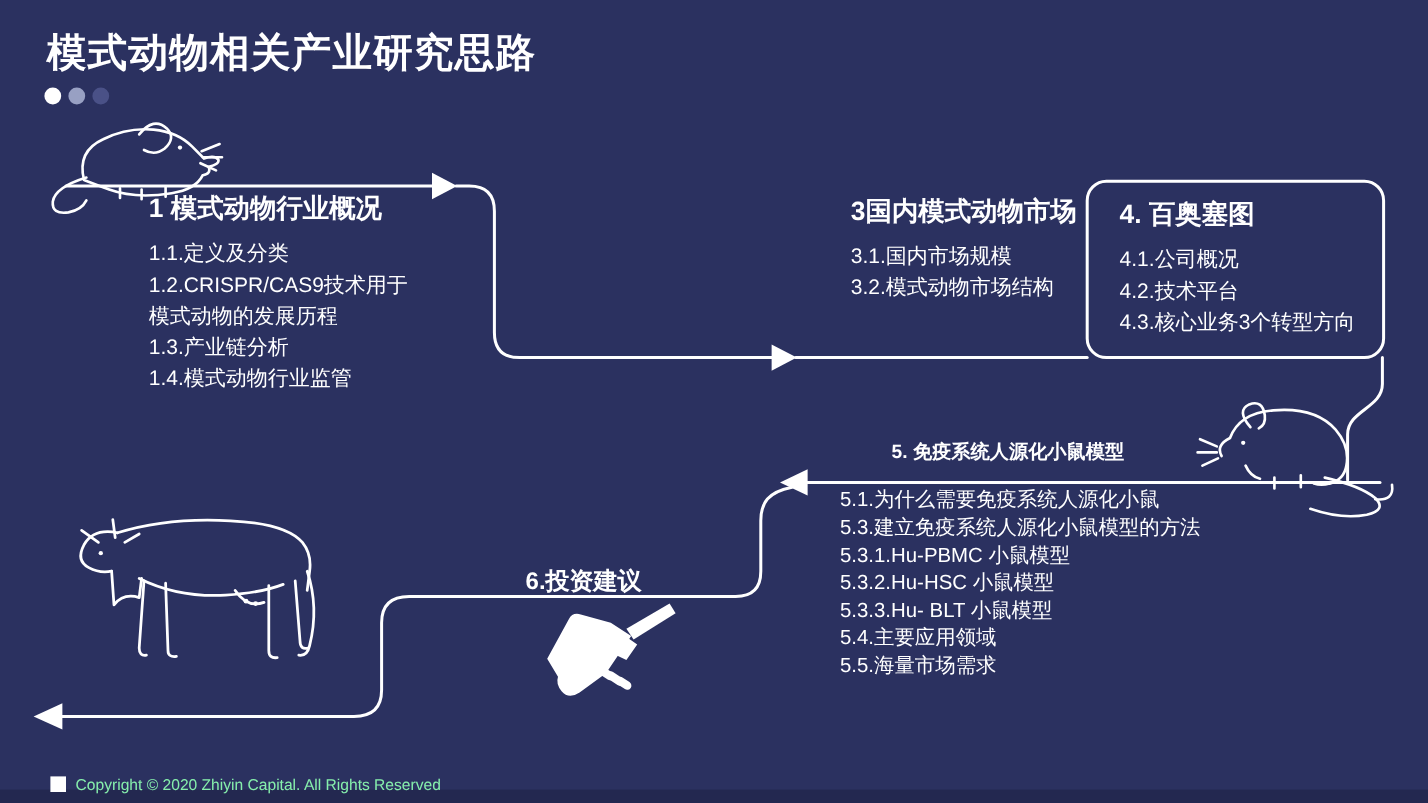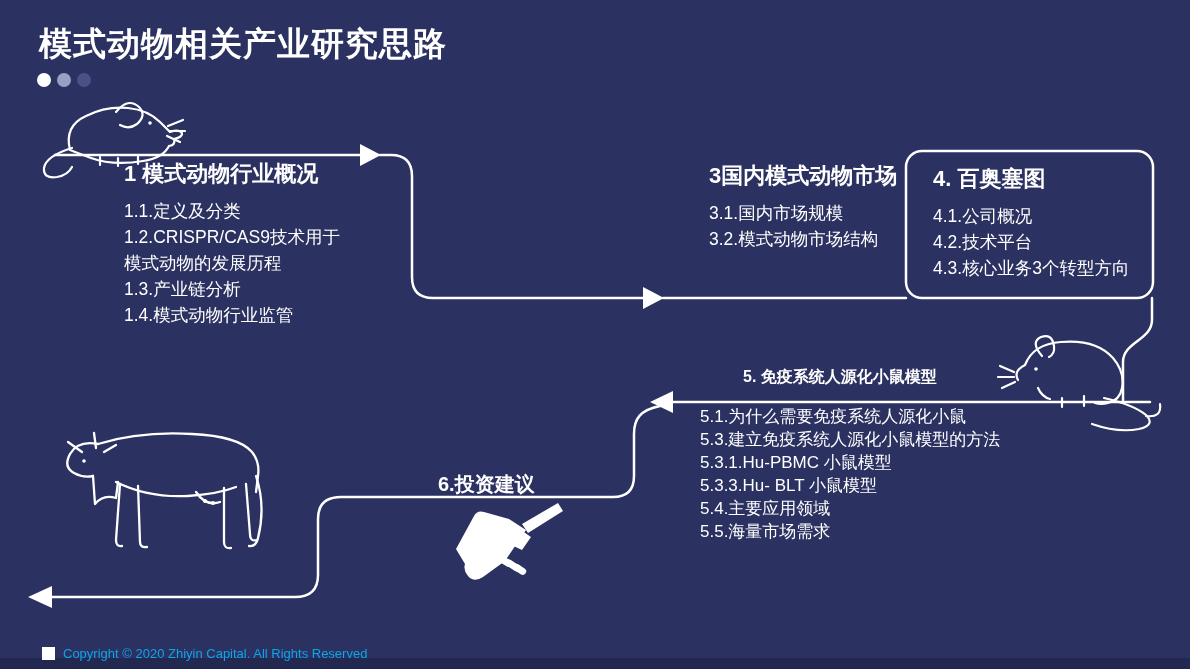--- a/index.html
+++ b/index.html
@@ -27,21 +27,21 @@
   .s3{left:698px;top:161px;width:250px;margin-left:11px;}
   .s4{left:933px;top:164px;width:222px;}
   .s5t{left:700px;top:367px;font-size:16px;font-weight:bold;white-space:nowrap;margin-left:43px;}
   .s5i{left:700px;top:405px;}
   .s5i .sec-item{font-size:17px;line-height:23px;white-space:nowrap;}
   .s6t{left:438px;top:471px;font-size:20px;font-weight:bold;white-space:nowrap;}
   
   .footer-band{left:0;bottom:0;width:1190px;height:11px;background:#232850;}
   .copyright{left:42px;top:646px;display:flex;align-items:center;gap:8px;}
   .copy-square{width:13px;height:13px;background:#fff;}
-  .copy-text{font-size:13px;color:#0ea5e9;}
+  .copy-text{font-size:13px;color:#86efac;}
 </style>
 </head>
 <body>
 
 <div class="slide">
 
   <svg class="abs flow" width="1190" height="669" viewBox="0 0 1190 669">
     <g stroke="#ffffff" stroke-width="2.5" fill="none" stroke-linecap="round">
       <path d="M55 155 H360"></path>
       <path d="M380 155 H391 Q412 155 412 176 V277 Q412 298 433 298 H643"></path>
@@ -134,20 +134,21 @@
     <div class="sec-item">4.1.公司概况</div>
     <div class="sec-item">4.2.技术平台</div>
     <div class="sec-item">4.3.核心业务3个转型方向</div>
   </div>
 
   <div class="abs s5t">5. 免疫系统人源化小鼠模型</div>
   <div class="abs s5i">
     <div class="sec-item">5.1.为什么需要免疫系统人源化小鼠</div>
     <div class="sec-item">5.3.建立免疫系统人源化小鼠模型的方法</div>
     <div class="sec-item">5.3.1.Hu-PBMC 小鼠模型</div>
+    <div class="sec-item">5.3.2.Hu-HSC 小鼠模型</div>
     <div class="sec-item">5.3.3.Hu- BLT 小鼠模型</div>
     <div class="sec-item">5.4.主要应用领域</div>
     <div class="sec-item">5.5.海量市场需求</div>
   </div>
 
   <div class="abs s6t">6.投资建议</div>
 
   <div class="abs footer-band"></div>
   <div class="abs copyright">
     <div class="copy-square"></div>

